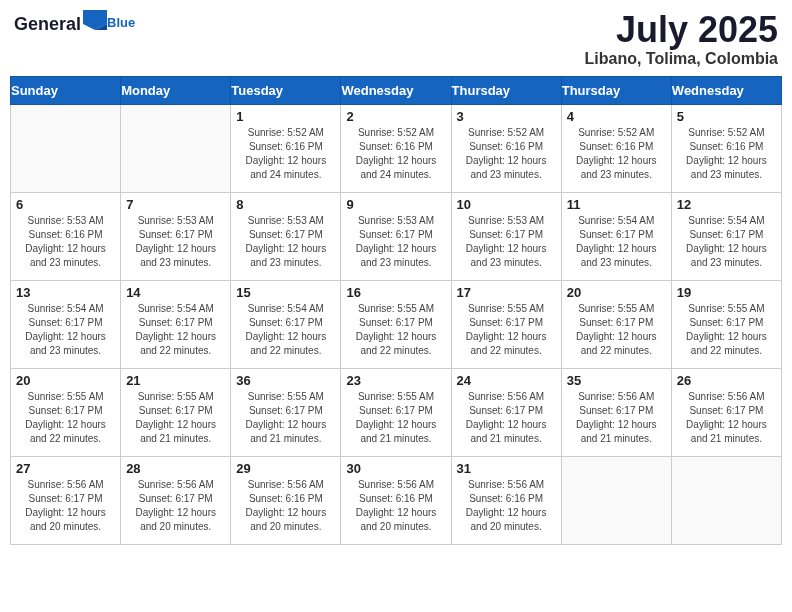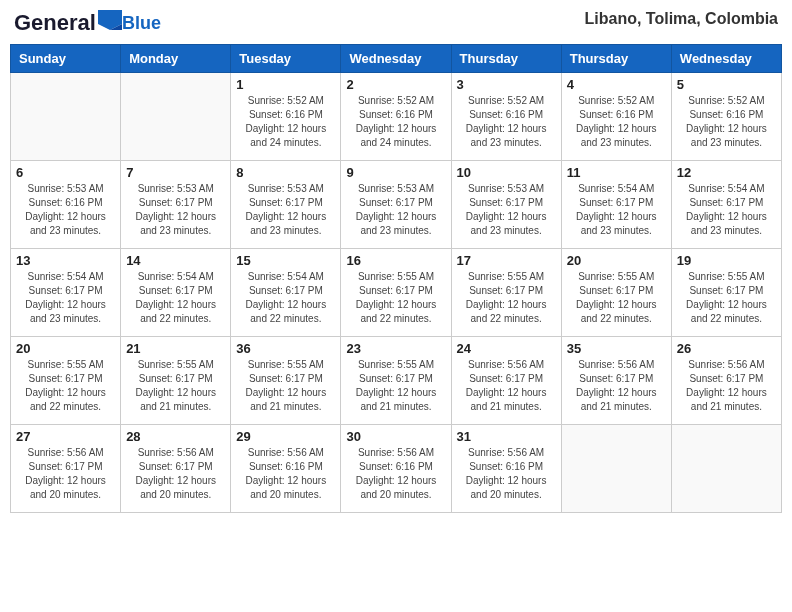--- a/index.html
+++ b/index.html
@@ -15,26 +15,26 @@
       justify-content: space-between;
       align-items: flex-start;
       margin-bottom: 8px;
       padding: 0 4px;
     }
     .logo {
       display: flex;
       align-items: center;
     }
     .logo-text-general {
-      font-size: 22px;
+      font-size: 18px;
       font-weight: bold;
       color: #1a1a2e;
     }
     .logo-text-blue {
-      font-size: 18px;
+      font-size: 13px;
       font-weight: bold;
       color: #1565c0;
     }
     .logo-icon {
       width: 24px;
       height: 20px;
       margin-left: 2px;
     }
     .title-block {
       text-align: right;
@@ -53,21 +53,21 @@
     .calendar {
       width: 100%;
       border-collapse: collapse;
       border: 1px solid #ccc;
     }
     .calendar th {
       background-color: #1565c0;
       color: #fff;
       font-size: 13px;
       font-weight: bold;
-      padding: 6px 8px;
+      padding: 6px 0;
       text-align: left;
       border: 1px solid #1255a0;
     }
     .calendar td {
       vertical-align: top;
       padding: 4px 5px;
       border: 1px solid #ccc;
       font-size: 10.5px;
       color: #333;
       width: calc(100% / 7);
@@ -101,20 +101,21 @@
   <div class="logo">
     <div>
       <span class="logo-text-general">General</span><svg class="logo-icon" viewBox="0 0 24 20">
           <polygon points="0,0 24,0 24,14 12,20 0,14" fill="#1565c0"></polygon>
           <polygon points="12,20 24,14 24,20" fill="#0d47a1"></polygon>
         </svg>
     </div>
     <span class="logo-text-blue">Blue</span>
   </div>
   <div class="title-block">
+    <div class="month-title">July 2025</div>
     <div class="location-title">Libano, Tolima, Colombia</div>
   </div>
 </div>
 
 <table class="calendar">
   <thead>
     <tr>
     <th>Sunday</th>
         <th>Monday</th>
         <th>Tuesday</th>

